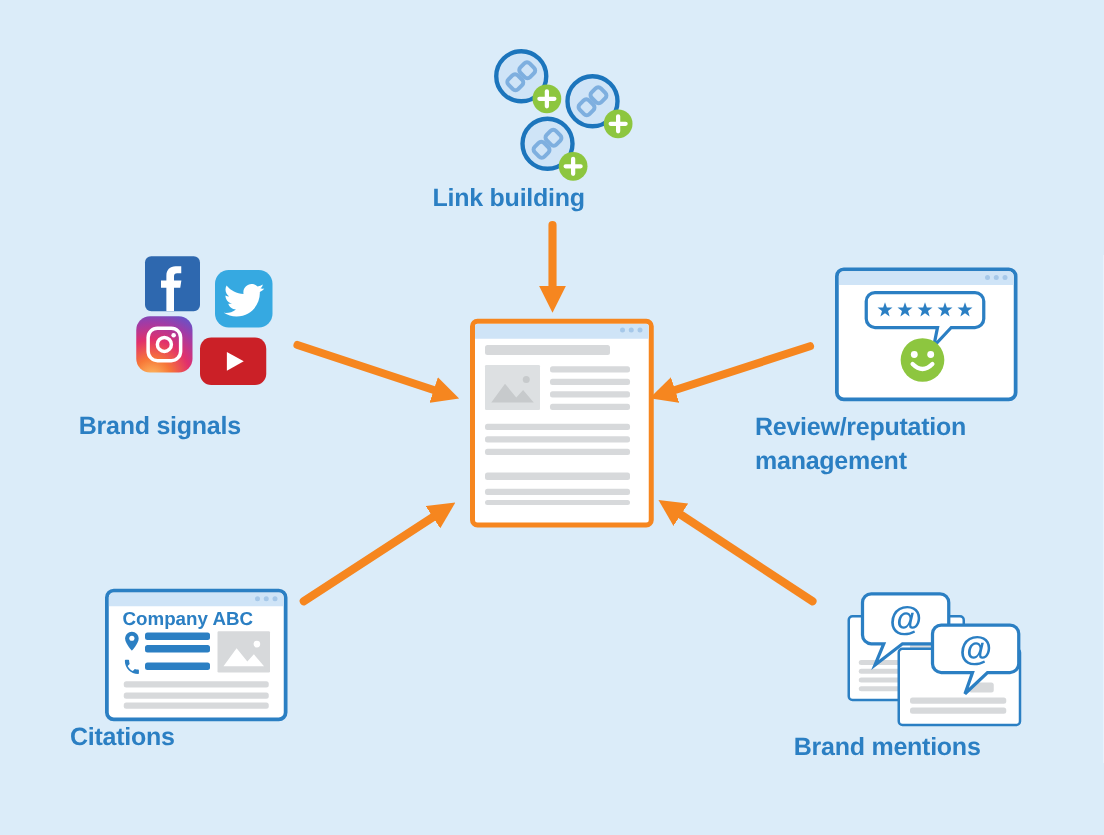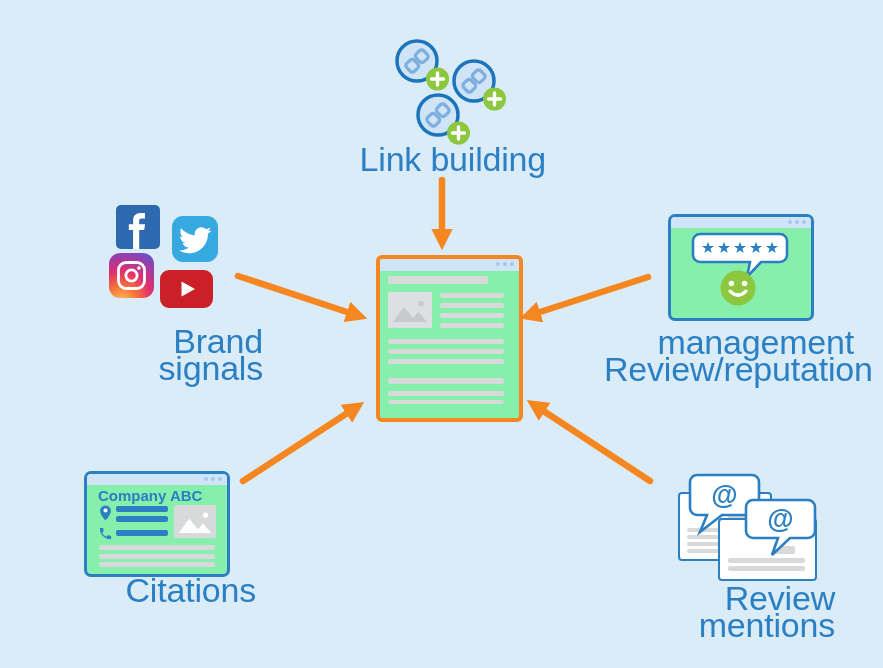--- a/index.html
+++ b/index.html
@@ -6,31 +6,31 @@
   .canvas{
     position:relative;
     width:883px;height:668px;
     background:var(--bg,#dbecf9);
     font-family:"Liberation Sans",sans-serif;
     overflow:hidden;
   }
   .abs{position:absolute;}
   .node-label{
     position:absolute;
-    text-align:right;
-    font-weight:400;
-    font-size:34px;
+    text-align:left;
+    font-weight:700;
+    font-size:20px;
     color:var(--blue,#2b7fc3);
     letter-spacing:-0.2px;
     line-height:27px;
   }
   
   .win{
     position:absolute;
-    background:#86efac;
+    background:#ffffff;
     border:3px solid var(--blue,#2b7fc3);
     border-radius:7px;
     overflow:hidden;
   }
   .win.orange{border:4px solid var(--orange,#f6861f);border-radius:6px;}
   .titlebar{
     position:absolute;left:0;top:0;right:0;
     height:11px;
     background:var(--lightBlue,#cfe4f7);
   }
@@ -188,22 +188,22 @@
         <polygon transform="translate(83,16)" points="0,-6.3 1.5,-2.06 5.99,-1.95 2.42,0.79 3.7,5.1 0,2.55 -3.7,5.1 -2.42,0.79 -5.99,-1.95 -1.5,-2.06" fill="#2b7fc3"></polygon>
       </svg>
       <svg class="abs" style="left:49px;top:53px;" width="36" height="36" viewBox="0 0 34 34">
         <circle cx="17" cy="17" r="16.5" fill="#8dc63f"></circle>
         <circle cx="10.8" cy="12.8" r="2.6" fill="#fff"></circle>
         <circle cx="23.2" cy="12.8" r="2.6" fill="#fff"></circle>
         <path d="M9.5 20 Q17 27.5 24.5 20" fill="none" stroke="#fff" stroke-width="3.2" stroke-linecap="round"></path>
       </svg>
     </div>
     <div class="node-label" style="left:604px;top:329px;width:250px;">
+      <div>Review/reputation</div>
       <div>management</div>
-      <div>Review/reputation</div>
     </div>
   </div>
 
   <div>
     <div class="win" style="left:84px;top:471px;width:140px;height:100px;">
       <div class="titlebar">
         <span class="dots">
             <i></i>
             <i></i>
             <i></i>
@@ -247,16 +247,16 @@
     </svg>
     <div class="card" style="left:718px;top:518px;width:95px;height:59px;">
       <div class="bar gray" style="left:55px;top:26px;width:20px;height:8px;"></div>
       <div class="bar gray" style="left:8px;top:38px;width:77px;height:4.5px;"></div>
       <div class="bar gray" style="left:8px;top:46px;width:77px;height:4.5px;"></div>
     </div>
     <svg class="abs" style="left:742px;top:498px;" width="78" height="60" viewBox="0 0 78 60">
       <path d="M11 2 H66 A7 7 0 0 1 73 9 V33 A7 7 0 0 1 66 40 H48 L30 57 L36 40 H11 A7 7 0 0 1 4 33 V9 A7 7 0 0 1 11 2 Z" fill="#fff" stroke="#2b7fc3" stroke-width="2.6"></path>
       <text class="at-text" x="38.5" y="30" text-anchor="middle">@</text>
     </svg>
-    <div class="node-label" style="left:635px;top:585px;width:200px;">Review mentions</div>
+    <div class="node-label" style="left:635px;top:585px;width:200px;">Brand mentions</div>
   </div>
 
 </div>
 
 </body></html>

